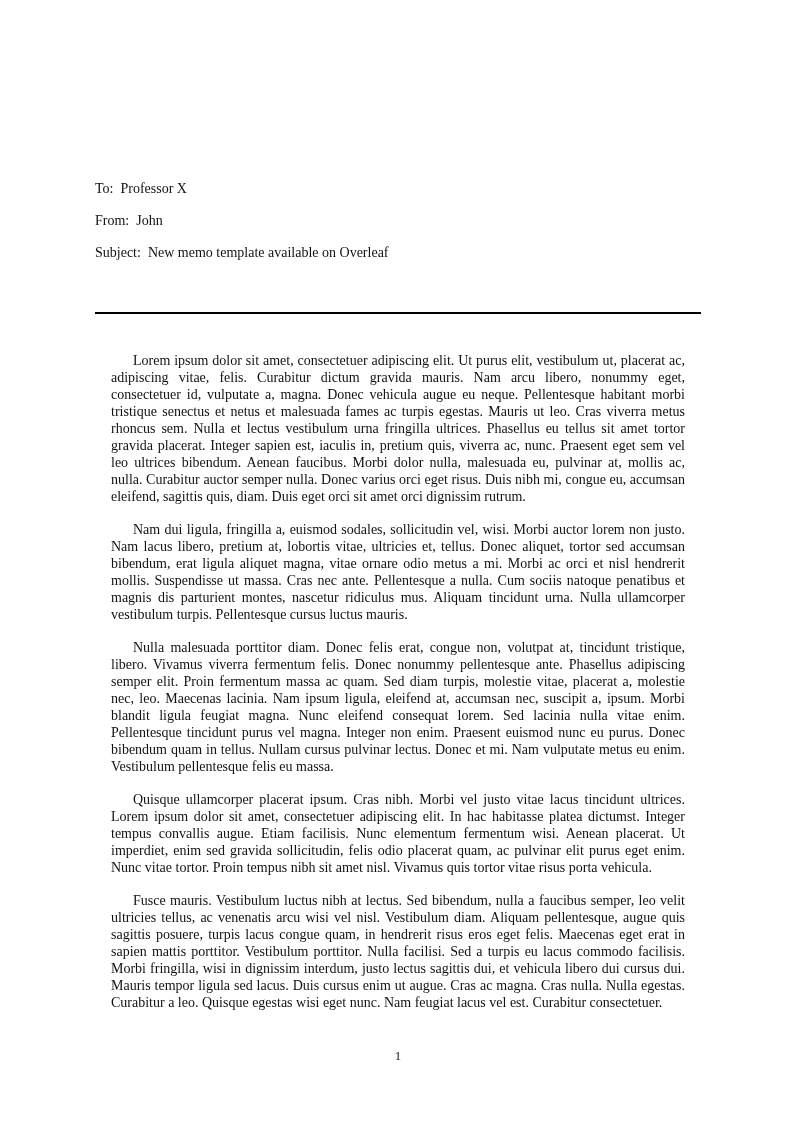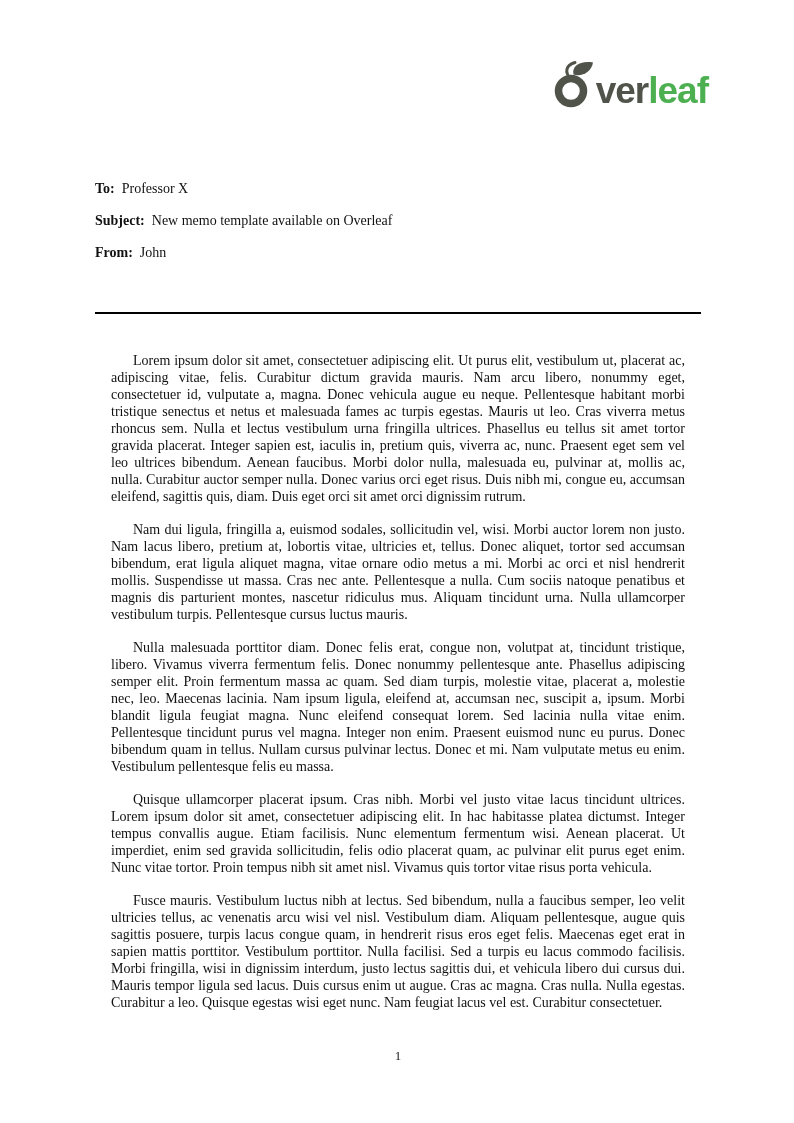--- a/index.html
+++ b/index.html
@@ -45,21 +45,21 @@
     position: absolute;
     left: 95px;
     top: 180px;
     width: 606px;
     font-size: 14px;
   }
   .memo-row {
     margin-bottom: 15px;
     line-height: 17px;
   }
-  .memo-row .lbl { font-weight: bold; }
+  .memo-row .lbl { font-weight: normal; }
   .memo-row .val { margin-left: 7px; }
   
   .rule {
     position: absolute;
     left: 95px;
     top: 312px;
     width: 606px;
     height: 2px;
     background: #000000;
   }
@@ -86,39 +86,30 @@
     text-align: center;
     font-size: 13px;
     color: #222222;
   }
 </style>
 </head>
 <body>
 
 <div class="page">
 
-  <div class="logo">
-    <svg class="o-mark" viewBox="0 0 46 48" aria-hidden="true">
-      <circle cx="19" cy="31" r="12.5" fill="none" stroke="#4f5349" stroke-width="7.5"></circle>
-      <path d="M19,19 C12,12 14,5 23,2.5" fill="none" stroke="#4f5349" stroke-width="3" stroke-linecap="round"></path>
-      <path d="M21.5,14.5 C19.5,6 28,0.5 41,2.5 C39.5,12 30,17 21.5,14.5 Z" fill="#4f5349"></path>
-    </svg>
-    <span class="word word-gray">ver</span>
-      <span class="word word-green">leaf</span>
-  </div>
 
   <div class="memo-header">
     <div class="memo-row">
       <span class="lbl">To:</span><span class="val">Professor X</span>
     </div>
     <div class="memo-row">
-      <span class="lbl">Subject:</span><span class="val">New memo template available on Overleaf</span>
+      <span class="lbl">From:</span><span class="val">John</span>
     </div>
     <div class="memo-row">
-      <span class="lbl">From:</span><span class="val">John</span>
+      <span class="lbl">Subject:</span><span class="val">New memo template available on Overleaf</span>
     </div>
   </div>
 
   <div class="rule"></div>
 
   <div class="body-text">
     <p>Lorem ipsum dolor sit amet, consectetuer adipiscing elit. Ut purus elit, vestibulum ut, placerat ac, adipiscing vitae, felis. Curabitur dictum gravida mauris. Nam arcu libero, nonummy eget, consectetuer id, vulputate a, magna. Donec vehicula augue eu neque. Pellentesque habitant morbi tristique senectus et netus et malesuada fames ac turpis egestas. Mauris ut leo. Cras viverra metus rhoncus sem. Nulla et lectus vestibulum urna fringilla ultrices. Phasellus eu tellus sit amet tortor gravida placerat. Integer sapien est, iaculis in, pretium quis, viverra ac, nunc. Praesent eget sem vel leo ultrices bibendum. Aenean faucibus. Morbi dolor nulla, malesuada eu, pulvinar at, mollis ac, nulla. Curabitur auctor semper nulla. Donec varius orci eget risus. Duis nibh mi, congue eu, accumsan eleifend, sagittis quis, diam. Duis eget orci sit amet orci dignissim rutrum.</p>
     <p>Nam dui ligula, fringilla a, euismod sodales, sollicitudin vel, wisi. Morbi auctor lorem non justo. Nam lacus libero, pretium at, lobortis vitae, ultricies et, tellus. Donec aliquet, tortor sed accumsan bibendum, erat ligula aliquet magna, vitae ornare odio metus a mi. Morbi ac orci et nisl hendrerit mollis. Suspendisse ut massa. Cras nec ante. Pellentesque a nulla. Cum sociis natoque penatibus et magnis dis parturient montes, nascetur ridiculus mus. Aliquam tincidunt urna. Nulla ullamcorper vestibulum turpis. Pellentesque cursus luctus mauris.</p>
     <p>Nulla malesuada porttitor diam. Donec felis erat, congue non, volutpat at, tincidunt tristique, libero. Vivamus viverra fermentum felis. Donec nonummy pellentesque ante. Phasellus adipiscing semper elit. Proin fermentum massa ac quam. Sed diam turpis, molestie vitae, placerat a, molestie nec, leo. Maecenas lacinia. Nam ipsum ligula, eleifend at, accumsan nec, suscipit a, ipsum. Morbi blandit ligula feugiat magna. Nunc eleifend consequat lorem. Sed lacinia nulla vitae enim. Pellentesque tincidunt purus vel magna. Integer non enim. Praesent euismod nunc eu purus. Donec bibendum quam in tellus. Nullam cursus pulvinar lectus. Donec et mi. Nam vulputate metus eu enim. Vestibulum pellentesque felis eu massa.</p>
     <p>Quisque ullamcorper placerat ipsum. Cras nibh. Morbi vel justo vitae lacus tincidunt ultrices. Lorem ipsum dolor sit amet, consectetuer adipiscing elit. In hac habitasse platea dictumst. Integer tempus convallis augue. Etiam facilisis. Nunc elementum fermentum wisi. Aenean placerat. Ut imperdiet, enim sed gravida sollicitudin, felis odio placerat quam, ac pulvinar elit purus eget enim. Nunc vitae tortor. Proin tempus nibh sit amet nisl. Vivamus quis tortor vitae risus porta vehicula.</p>

